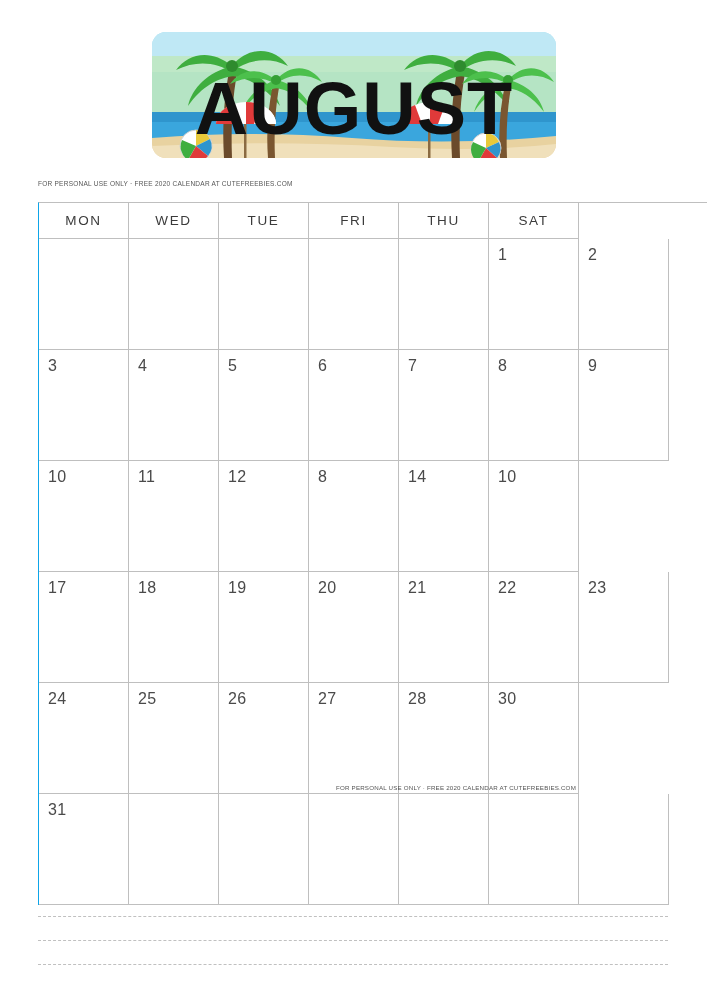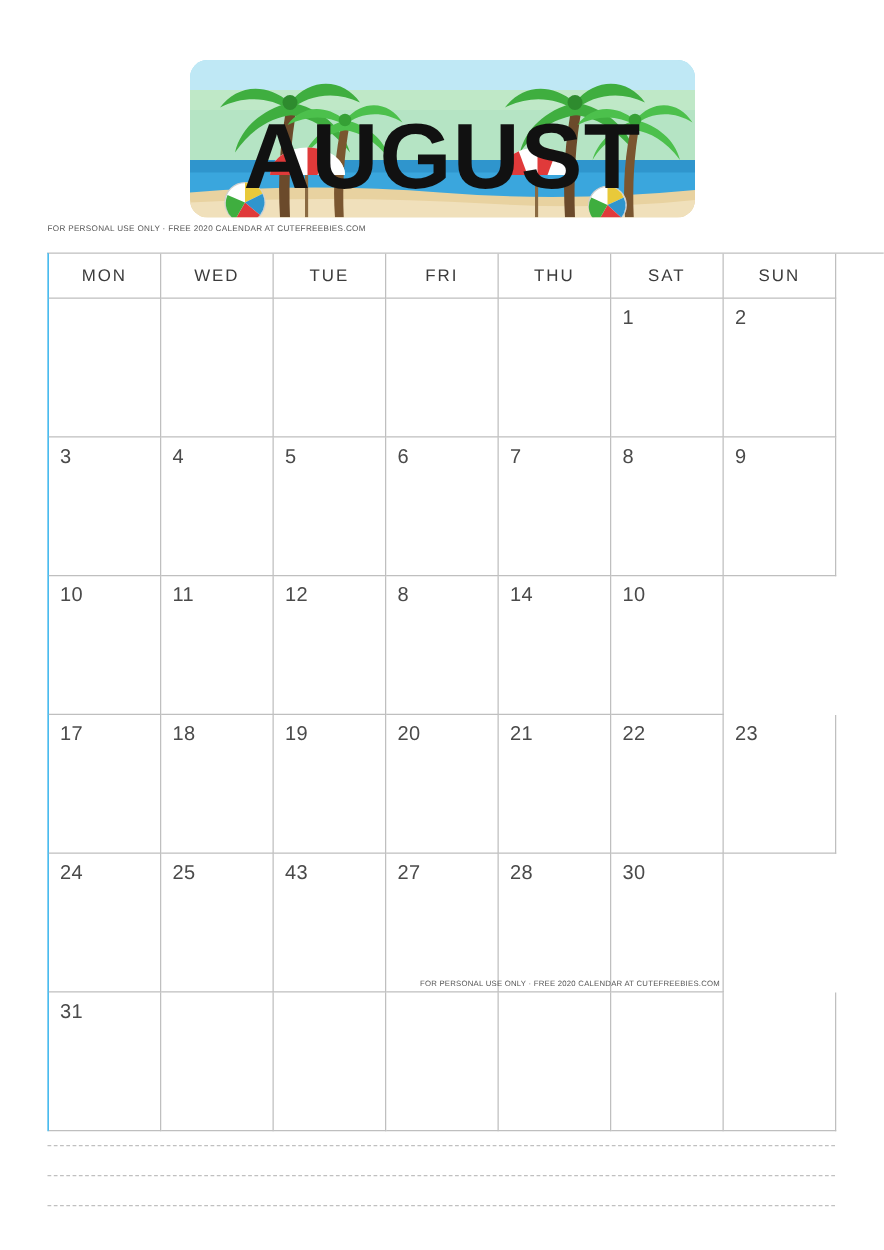--- a/index.html
+++ b/index.html
@@ -20,21 +20,21 @@
   #banner-wrap {
     position: absolute;
     left: 0;
     top: 26px;
     width: 707px;
     height: 150px;
   }
   #banner {
     position: absolute;
     left: 152px;
-    top: 16px;
+    top: 0;
     width: 404px;
     height: 148px;
   }
   #banner svg { display: block; }
 
   
   #credit-top {
     position: absolute;
     left: 38px;
     top: 180px;
@@ -235,23 +235,20 @@
       </div>
     <div class="cal-cell">
         <span class="dow">FRI</span>
       </div>
     <div class="cal-cell">
         <span class="dow">THU</span>
       </div>
     <div class="cal-cell">
         <span class="dow">SAT</span>
       </div>
-    <div class="cal-cell">
-        <span class="dow">SUN</span>
-      </div>
   </div>
 
   <div class="cal-row body-row">
     <div class="cal-cell">
         <span class="daynum"></span>
       </div>
     <div class="cal-cell">
         <span class="daynum"></span>
       </div>
     <div class="cal-cell">
@@ -341,21 +338,21 @@
   </div>
 
   <div class="cal-row body-row">
     <div class="cal-cell">
         <span class="daynum">24</span>
       </div>
     <div class="cal-cell">
         <span class="daynum">25</span>
       </div>
     <div class="cal-cell">
-        <span class="daynum">43</span>
+        <span class="daynum">26</span>
       </div>
     <div class="cal-cell">
         <span class="daynum">27</span>
       </div>
     <div class="cal-cell">
         <span class="daynum">28</span>
       </div>
     <div class="cal-cell">
       <span class="daynum">30</span>
       <span id="credit-inner">FOR PERSONAL USE ONLY · FREE 2020 CALENDAR AT CUTEFREEBIES.COM</span>

